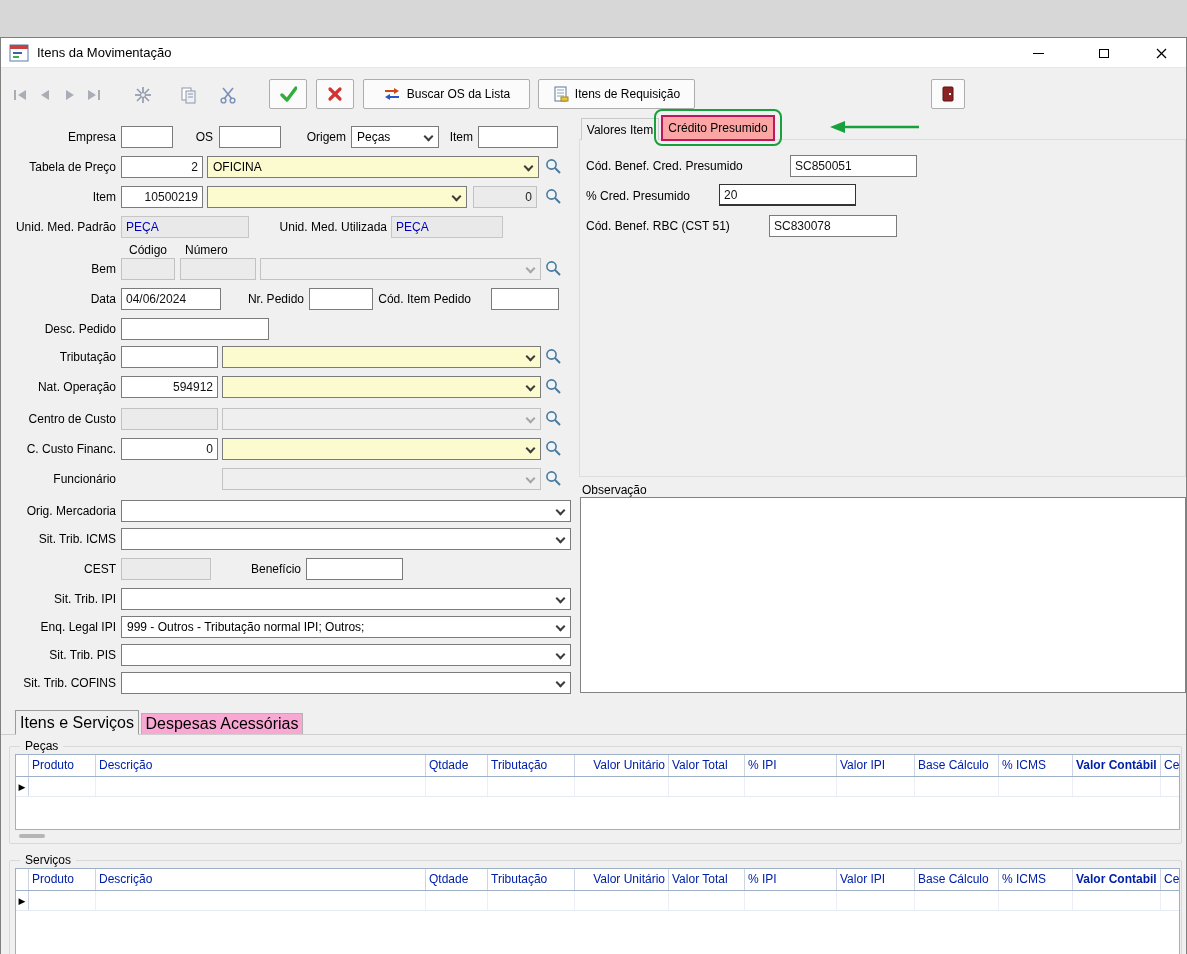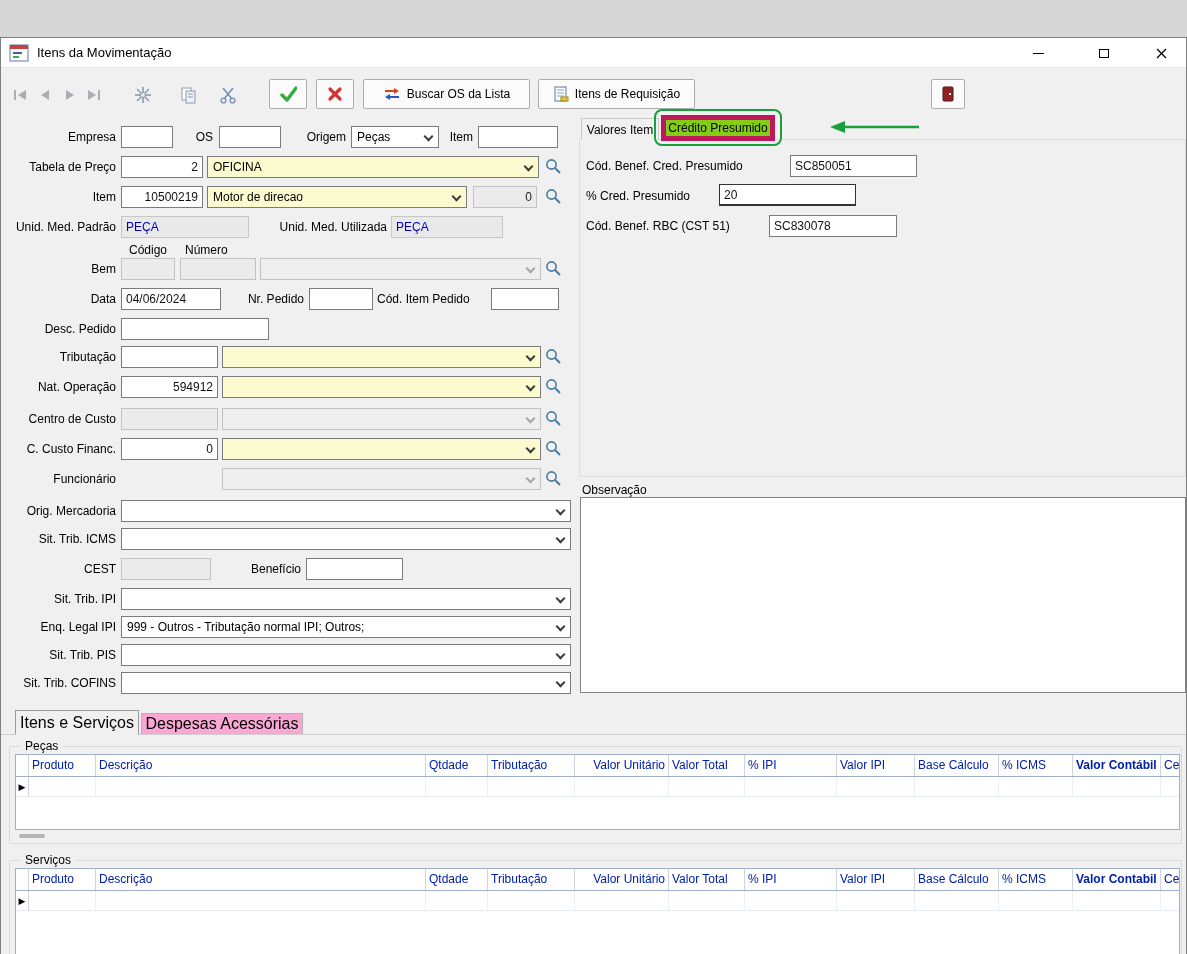--- a/index.html
+++ b/index.html
@@ -37,21 +37,21 @@
                  border-right:2px solid #3c3c3c; border-bottom:2px solid #3c3c3c; transform:rotate(45deg); }
   .combo.yellow { background:#fbfbcf; }
   .combo.dis { background:#efefef; border-color:#c2c2c2; }
   .combo.dis .chev { border-color:#a6a6a6; }
   .loupe { position:absolute; width:18px; height:18px; }
   .memo { position:absolute; background:#fff; border:1px solid #828282; }
 
   
   .rtab { position:absolute; display:flex; align-items:center; justify-content:center; }
   .rtab.inactive { border:1px solid #c9c9c9; border-bottom:none; background:#f0f0f0; }
-  .rtab.active { border:5px solid #be185d; background:#84cc16; z-index:2; }
+  .rtab.active { border:2px solid #be185d; background:#fca5a5; z-index:2; }
   .ring { position:absolute; border:2px solid #17a03c; border-radius:8px; z-index:3; pointer-events:none; }
   .annot-arrow { position:absolute; z-index:3; }
   .rpanel-border { position:absolute; border:1px solid #dddddd; }
 
   
   .tabline { position:absolute; left:0; width:1187px; height:1px; background:#cfcfcf; }
   .btab { position:absolute; display:flex; align-items:center; justify-content:center; font-size:16px; }
   .btab.active { border:1px solid #9a9a9a; border-bottom:1px solid #f0f0f0; background:#f0f0f0; z-index:2; }
   .btab.inactive { border:1px solid #b3b3b3; border-bottom:none; background:#f9a8d4; }
   .grpbox { position:absolute; left:8px; width:1173px; border:1px solid #d9d9d9; border-radius:2px; }
@@ -210,21 +210,20 @@
   <div class="loupe" style="left:544px;top:120px">
     <svg width="17" height="17">
         <circle cx="6.5" cy="6.5" r="4.6" fill="#eef4f8" stroke="#4a7a9b" stroke-width="1.6"></circle>
         <line x1="10" y1="10" x2="15" y2="15" stroke="#4a7a9b" stroke-width="2"></line>
       </svg>
   </div>
 
   <div class="lbl" style="top:152px">Item</div>
   <input class="inp ra" style="left: 120px; top: 148px; width: 82px;" value="10500219">
   <div class="combo yellow" style="left:206px;top:148px;width:260px">
-    <span class="cval">Motor de direcao</span>
       <span class="chev"></span>
   </div>
   <input class="inp ra dis" style="left: 472px; top: 148px; width: 64px; color: rgb(34, 34, 34);" value="0">
   <div class="loupe" style="left:544px;top:150px">
     <svg width="17" height="17">
         <circle cx="6.5" cy="6.5" r="4.6" fill="#eef4f8" stroke="#4a7a9b" stroke-width="1.6"></circle>
         <line x1="10" y1="10" x2="15" y2="15" stroke="#4a7a9b" stroke-width="2"></line>
       </svg>
   </div>
 
@@ -247,21 +246,21 @@
     <svg width="17" height="17">
         <circle cx="6.5" cy="6.5" r="4.6" fill="#eef4f8" stroke="#4a7a9b" stroke-width="1.6"></circle>
         <line x1="10" y1="10" x2="15" y2="15" stroke="#4a7a9b" stroke-width="2"></line>
       </svg>
   </div>
 
   <div class="lbl" style="top:254px">Data</div>
   <input class="inp" style="left: 120px; top: 250px; width: 100px;" value="04/06/2024">
   <div class="flb" style="left:233px;top:254px;width:70px;text-align:right">Nr. Pedido</div>
   <input class="inp" style="left: 308px; top: 250px; width: 64px;" value="">
-  <div class="flb" style="left:376px;top:254px;width:110px;">Cód. Item Pedido</div>
+  <div class="flb" style="left:360px;top:254px;width:110px;text-align:right">Cód. Item Pedido</div>
   <input class="inp" style="left: 490px; top: 250px; width: 68px;" value="">
 
   <div class="lbl" style="top:284px">Desc. Pedido</div>
   <input class="inp" style="left: 120px; top: 280px; width: 148px;" value="">
 
   <div class="lbl" style="top:312px">Tributação</div>
   <input class="inp" style="left: 120px; top: 308px; width: 97px;" value="">
   <div class="combo yellow" style="left:221px;top:308px;width:319px">
     <span class="cval"></span>
       <span class="chev"></span>

